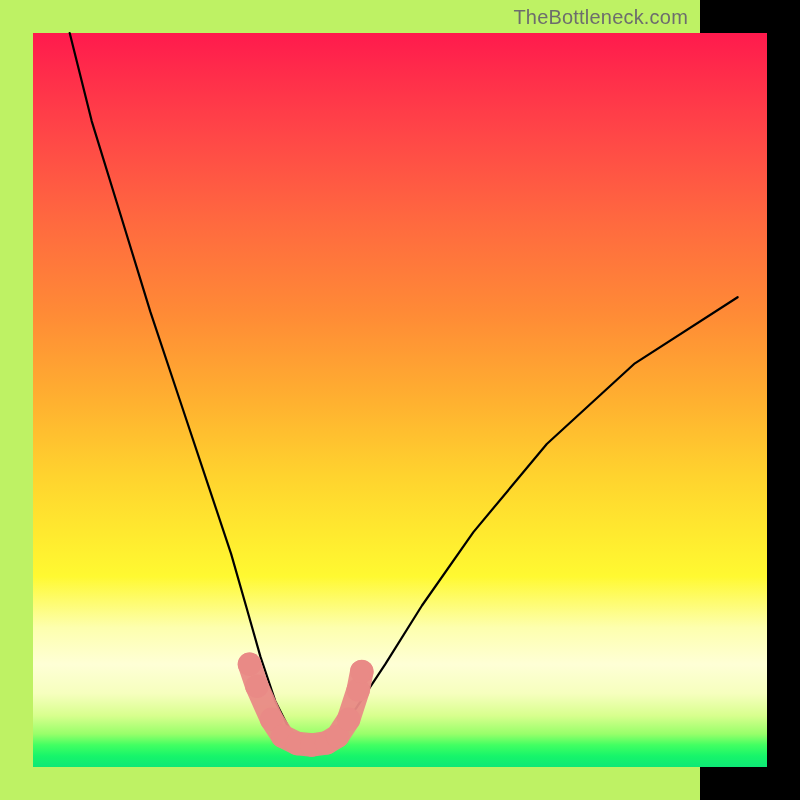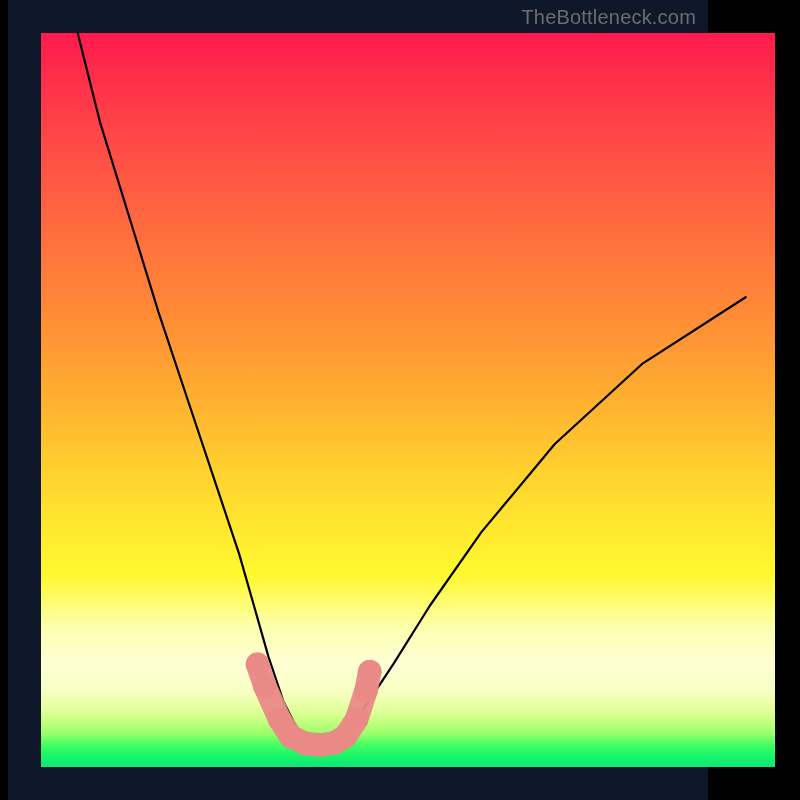--- a/index.html
+++ b/index.html
@@ -7,24 +7,24 @@
     padding: 0;
     width: 800px;
     height: 800px;
     background: #000;
     overflow: hidden;
     font-family: Arial, Helvetica, sans-serif;
   }
   .frame {
     position: absolute;
     top: 0;
-    left: 8px;
+    left: 0;
     width: 700px;
     height: 800px;
-    background: #0f172a;
+    background: #bef264;
   }
   .plot-area {
     position: absolute;
     top: 33px;
     left: 33px;
     width: 734px;
     height: 734px;
     
     background: linear-gradient(
       to bottom,

